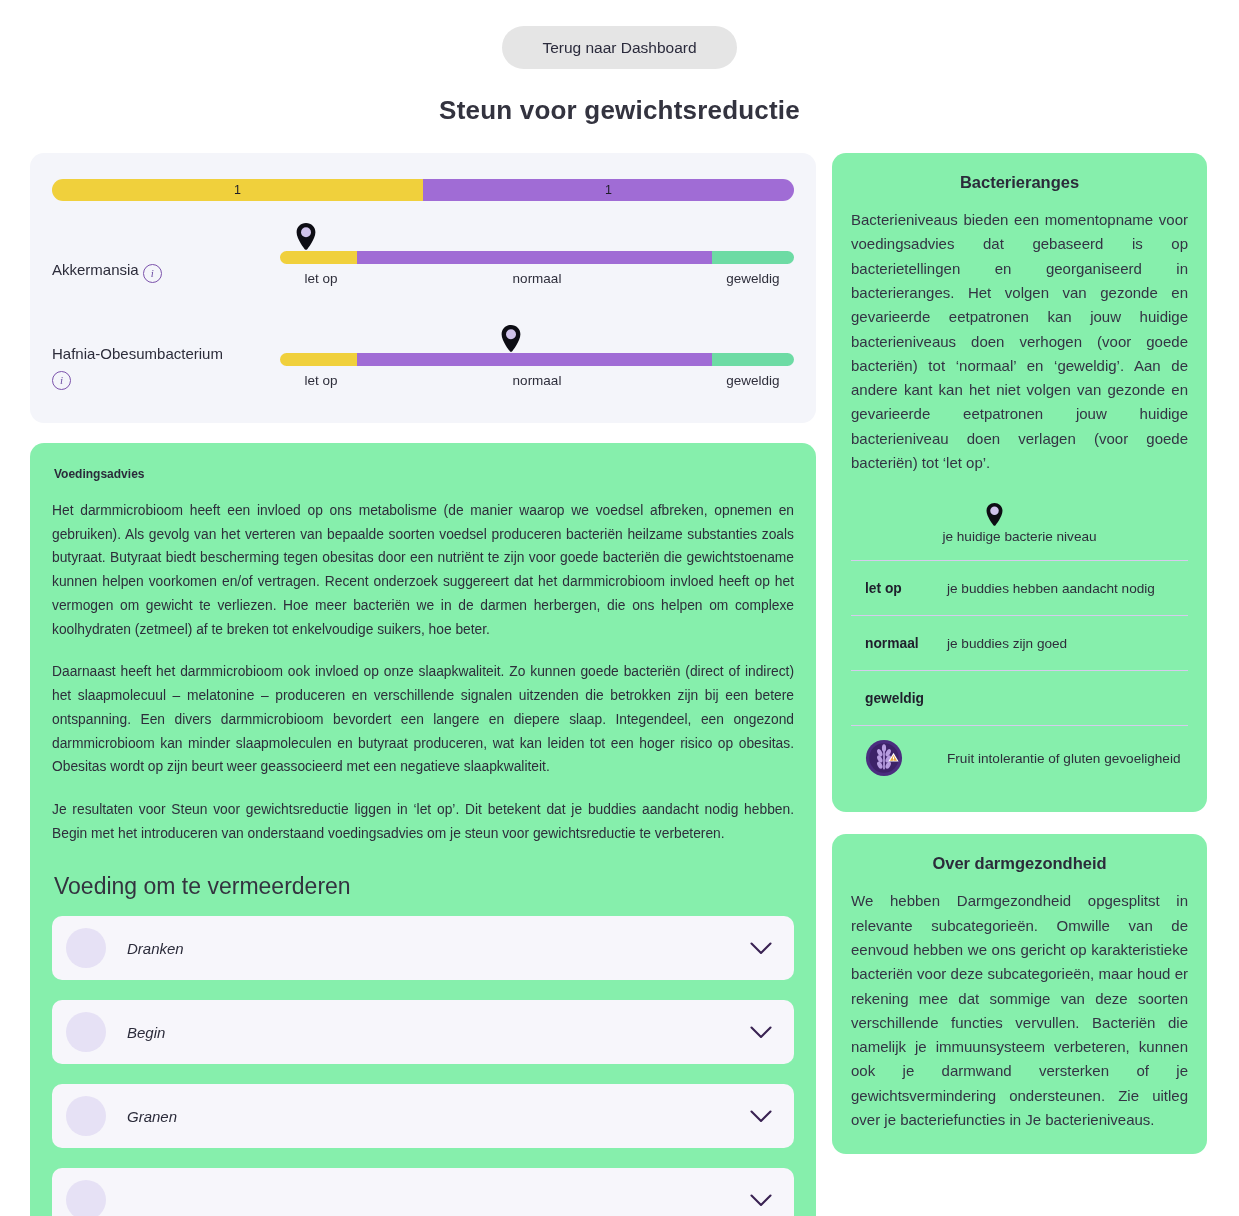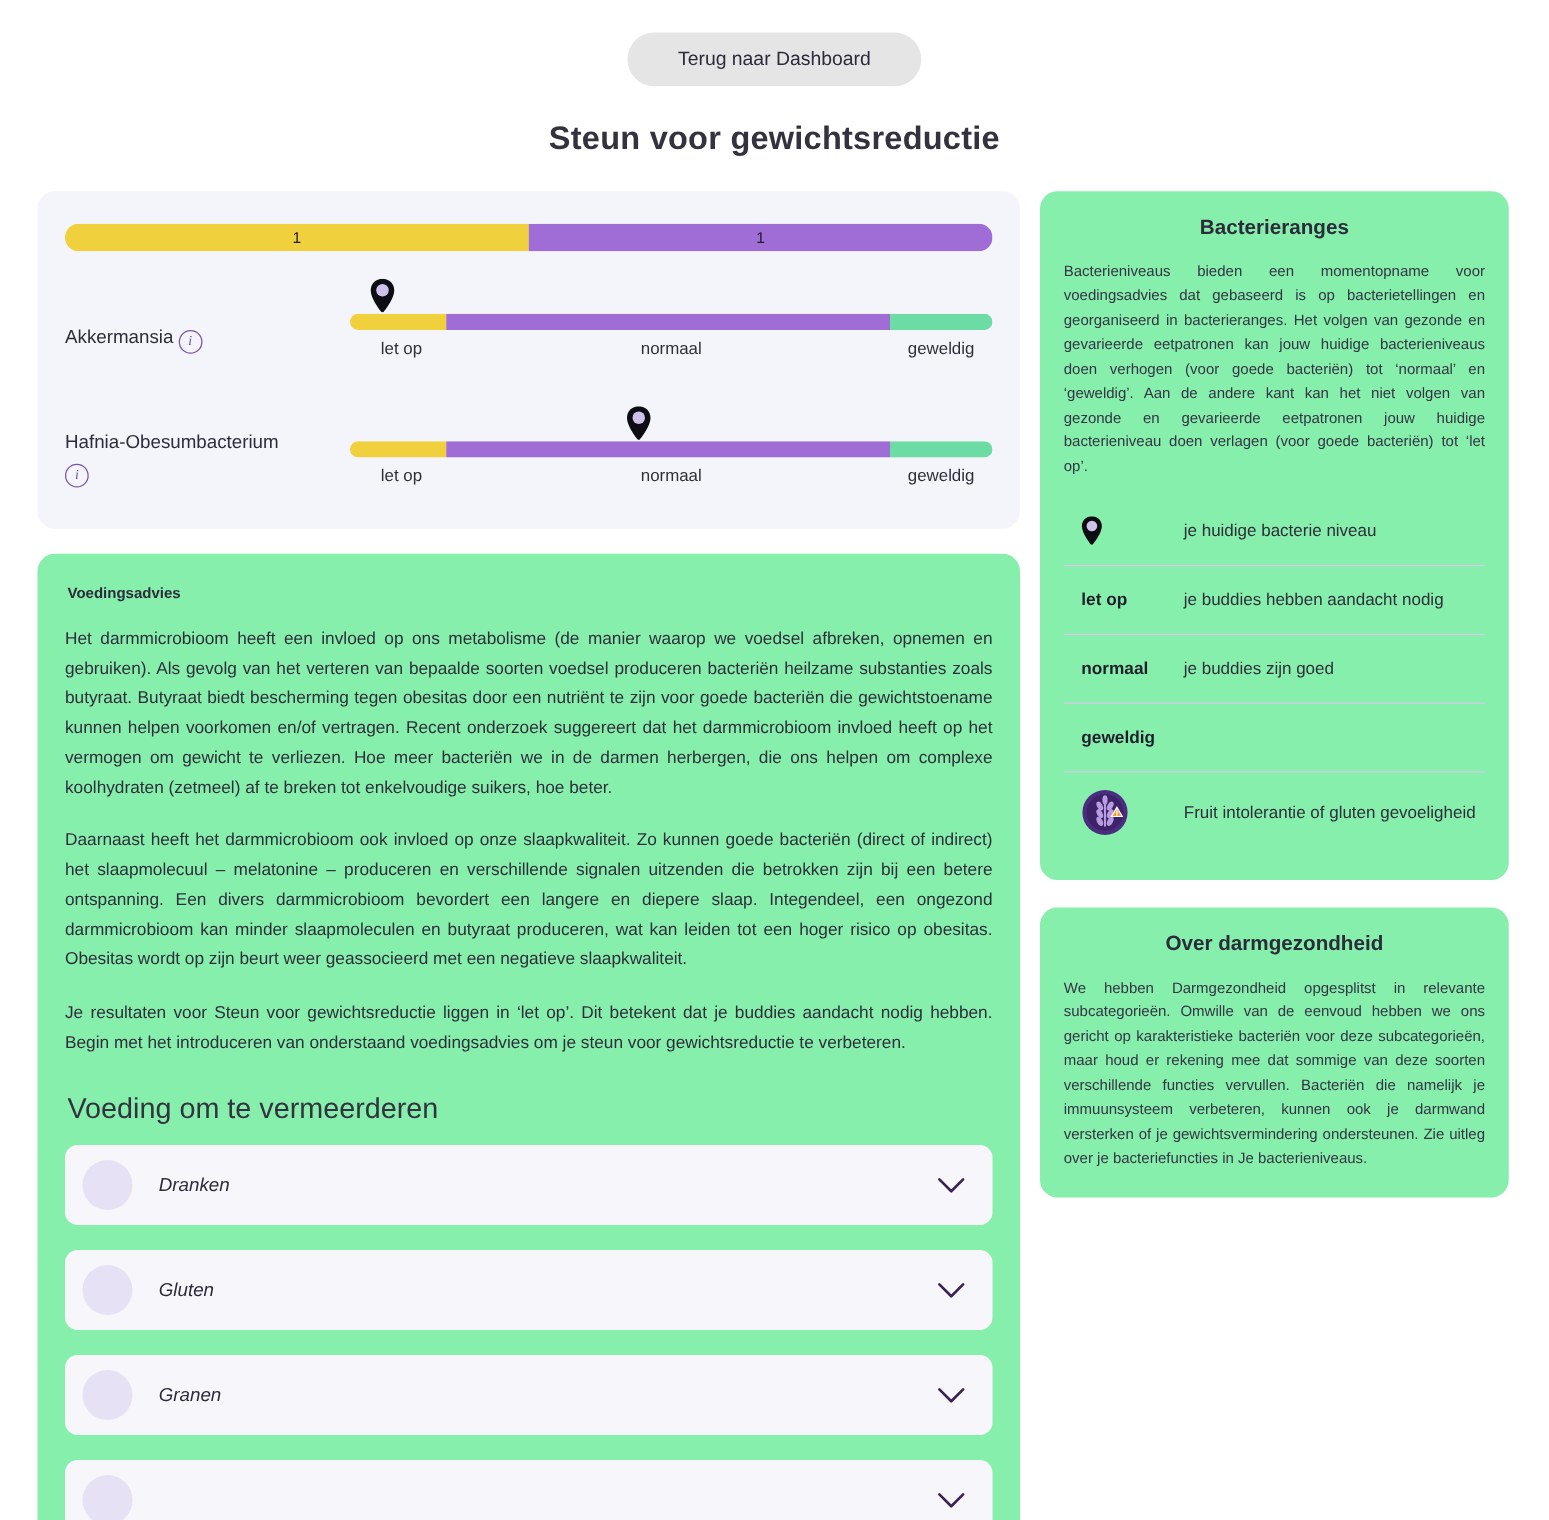--- a/index.html
+++ b/index.html
@@ -217,34 +217,34 @@
   }
   .side-title {
     text-align: center;
     font-size: 16.5px;
     font-weight: 700;
     color: #2b2b3a;
     margin: 0 0 16px 0;
   }
   .side-p {
     text-align: justify;
-    font-size: 12px;
+    font-size: 15px;
     line-height: 1.62;
     color: #343444;
     margin: 0;
   }
   .legend { margin-top: 22px; }
   .legend-row {
     display: flex;
     align-items: center;
     border-top: 1px solid #d5ccec;
     padding: 13px 0 13px 0;
     min-height: 28px;
   }
-  .legend-row:first-child { border-top: none; padding-top: 6px; }
+  .legend-row:first-child { border-top: none; padding-top: 6px; flex-direction: column; }
   .legend-key {
     width: 96px;
     flex: none;
     font-size: 13.8px;
     font-weight: 700;
     color: #1f1f2c;
     display: flex;
     align-items: center;
     padding-left: 14px;
     box-sizing: border-box;
@@ -349,21 +349,21 @@
         <div class="acc-item">
           <div class="acc-bullet"></div>
           <div class="acc-label">Dranken</div>
           <svg class="chev" viewBox="0 0 22 13">
             <polyline points="1.5,1.5 11,11 20.5,1.5" fill="none" stroke="#3a2252" stroke-width="2.1" stroke-linecap="round" stroke-linejoin="round"></polyline>
           </svg>
         </div>
 
         <div class="acc-item">
           <div class="acc-bullet"></div>
-          <div class="acc-label">Gluten</div>
+          <div class="acc-label">Begin</div>
           <svg class="chev" viewBox="0 0 22 13">
             <polyline points="1.5,1.5 11,11 20.5,1.5" fill="none" stroke="#3a2252" stroke-width="2.1" stroke-linecap="round" stroke-linejoin="round"></polyline>
           </svg>
         </div>
 
         <div class="acc-item">
           <div class="acc-bullet"></div>
           <div class="acc-label">Granen</div>
           <svg class="chev" viewBox="0 0 22 13">
             <polyline points="1.5,1.5 11,11 20.5,1.5" fill="none" stroke="#3a2252" stroke-width="2.1" stroke-linecap="round" stroke-linejoin="round"></polyline>

